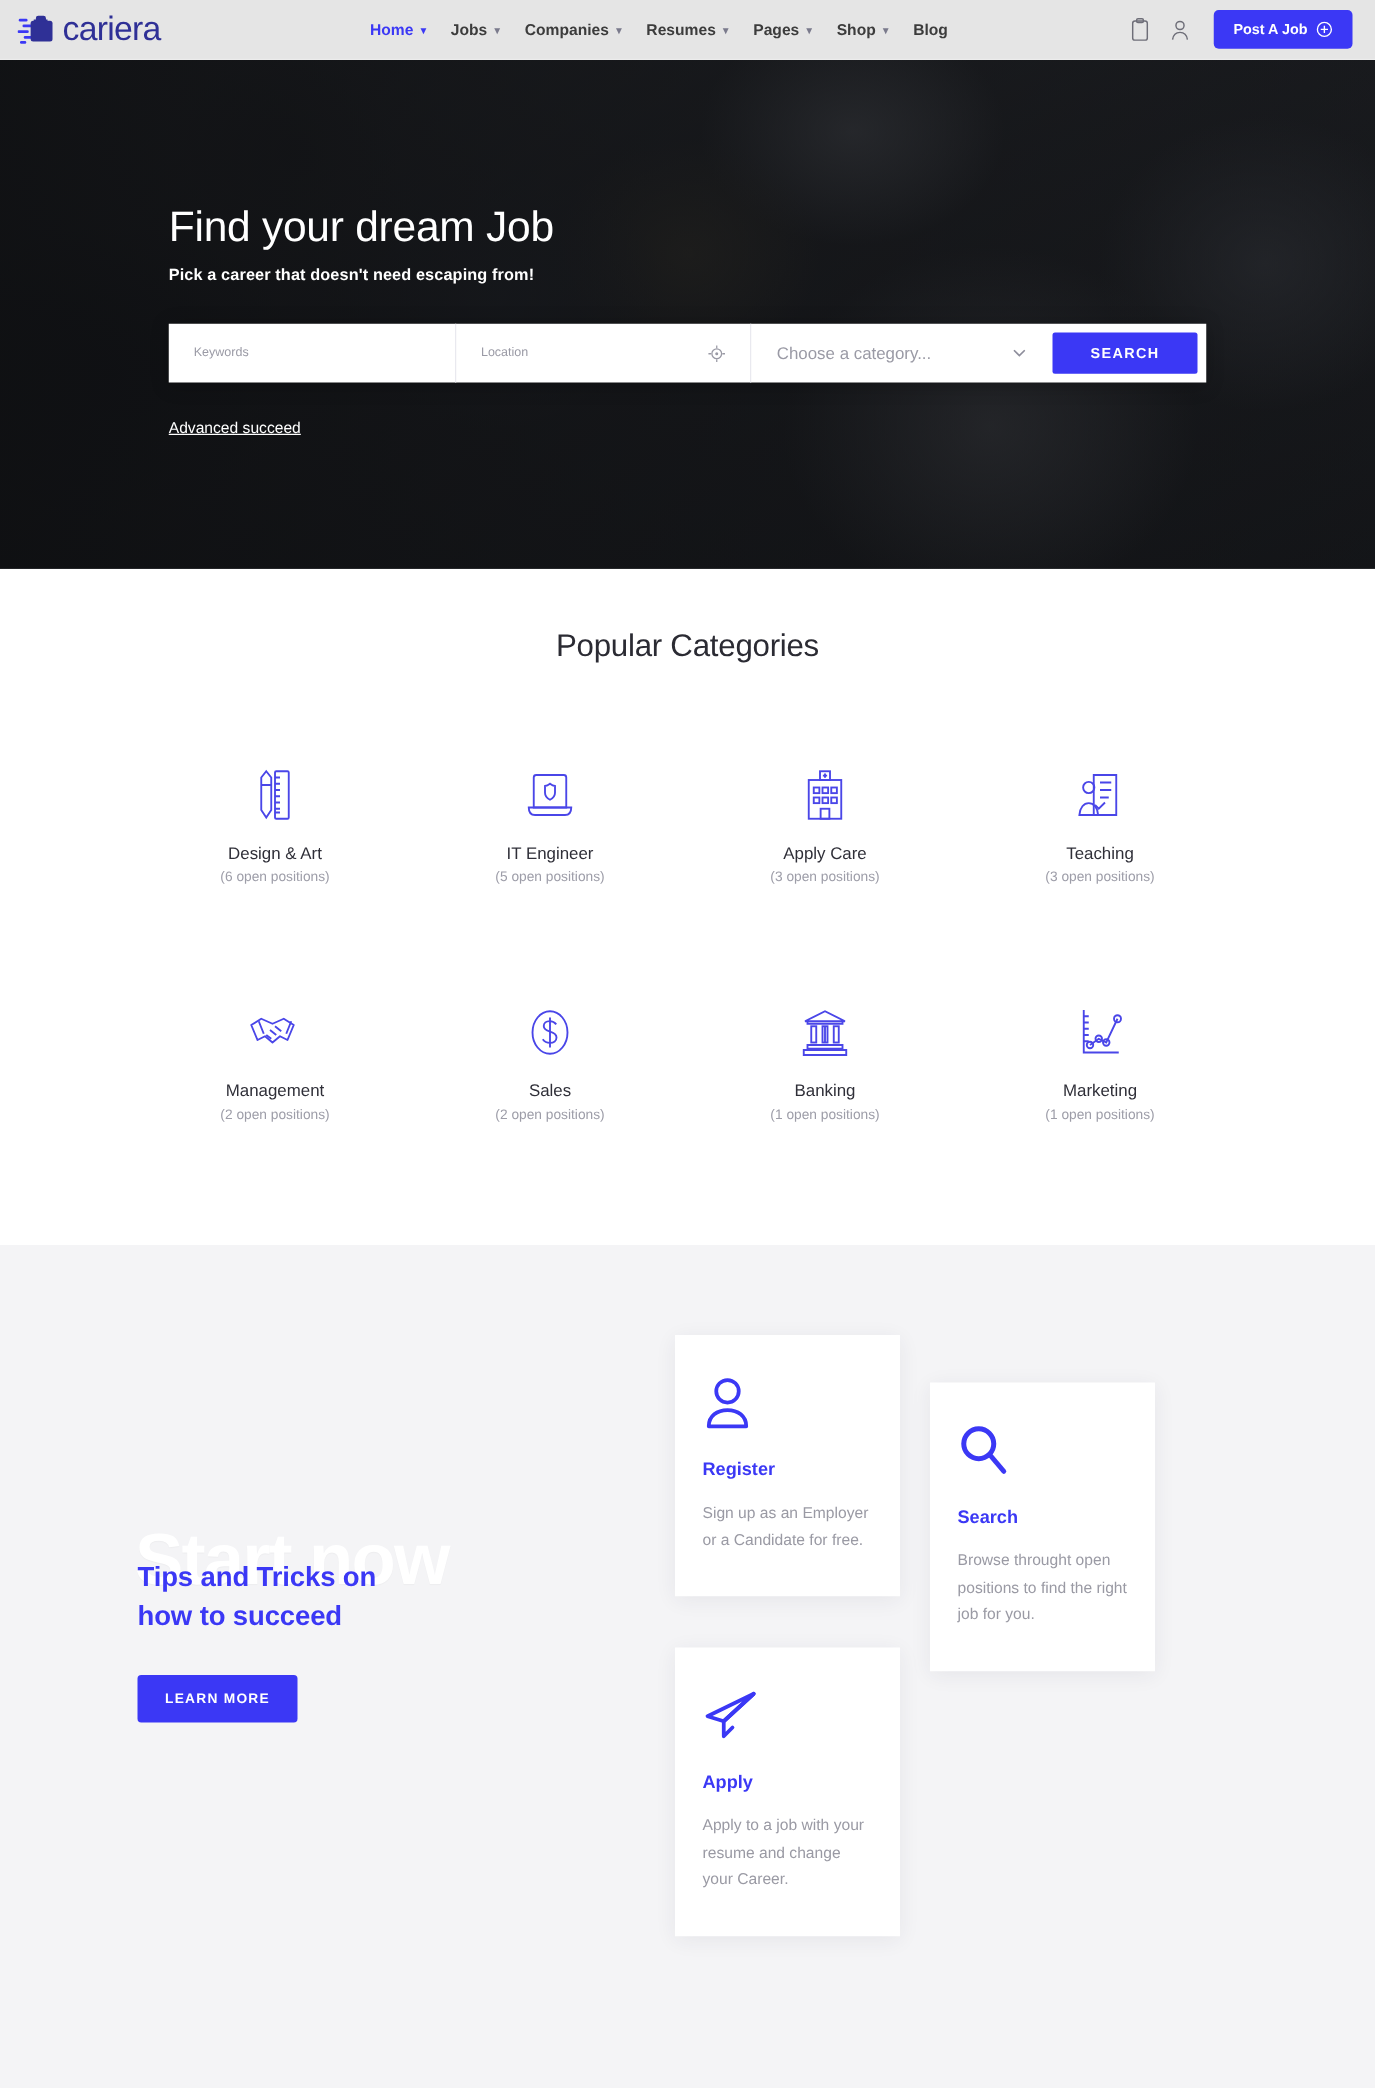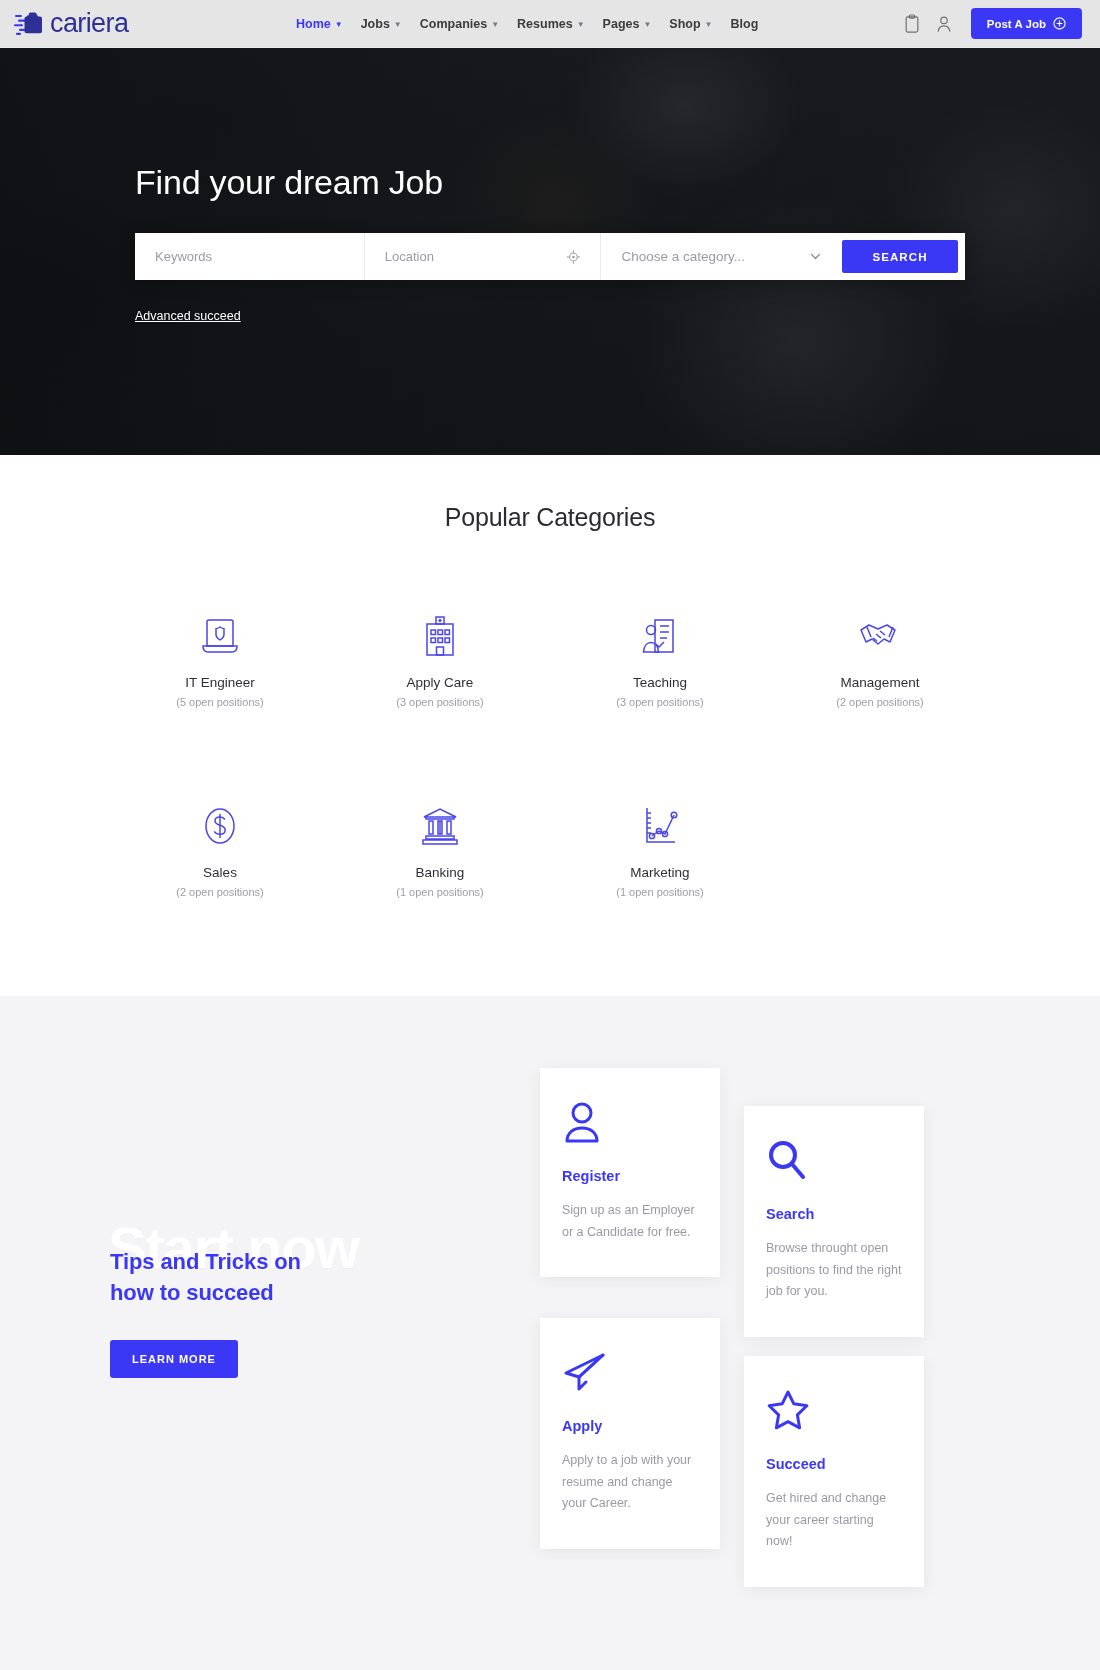--- a/index.html
+++ b/index.html
@@ -132,21 +132,21 @@
     align-items: center;
     padding: 0 20px;
     font-size: 13.5px;
     color: #9a9aa5;
   }
   .sf.keywords { width: 232px; }
   .sf.location { width: 240px; border-left: 1px solid #e9e9ef; justify-content: space-between; }
   .sf.category { width: 245px; border-left: 1px solid #e9e9ef; justify-content: space-between; }
   .sf input {
     border: none; outline: none; font-family: inherit;
-    font-size: 13px; color: #33333d; width: 100%; background: transparent;
+    font-size: 10px; color: #33333d; width: 100%; background: transparent;
   }
   .sf input::placeholder { color: #9a9aa5; }
   .btn-search {
     background: #3b38f5;
     color: #fff;
     border: none;
     font-family: inherit;
     font-size: 11.5px;
     font-weight: 700;
     letter-spacing: 1.1px;
@@ -325,20 +325,21 @@
     </button>
   </div>
 </div>
 
 <section class="hero">
   <div class="hero-photo"></div>
   <div class="hero-dim"></div>
 
   <div class="hero-inner">
     <h1 class="hero-title">Find your dream Job</h1>
+    <p class="hero-sub">Pick a career that doesn't need escaping from!</p>
 
     <div class="searchbar">
       <div class="sf keywords">
         <input type="text" placeholder="Keywords" style="">
       </div>
 
       <div class="sf location">
         <input type="text" placeholder="Location" style="">
         <svg width="16" height="16" viewBox="0 0 16 16">
           <circle cx="8" cy="8" r="4.2" fill="none" stroke="#9a9aa5" stroke-width="1.1"></circle>
@@ -359,20 +360,34 @@
 
     <a class="advanced">Advanced succeed</a>
   </div>
 </section>
 
 <section class="cats">
   <h2 class="sec-title">Popular Categories</h2>
 
   <div class="cat-grid">
 
+    <div class="cat">
+      <div class="cat-icon">
+        <svg width="40" height="44" viewBox="0 0 40 44">
+          <g fill="none" stroke="#4a46e8" stroke-width="1.5">
+            <rect x="20" y="3" width="11" height="38" rx="1"></rect>
+            <path d="M20 8h4M20 13h4M20 18h4M20 23h4M20 28h4M20 33h4M20 36h4"></path>
+            <path d="M13 3l4 5v26l-4 6-4-6V8z"></path>
+            <path d="M9 14h8"></path>
+          </g>
+        </svg>
+      </div>
+      <div class="cat-name">Design &amp; Art</div>
+      <div class="cat-count">(6 open positions)</div>
+    </div>
 
     <div class="cat">
       <div class="cat-icon">
         <svg width="46" height="44" viewBox="0 0 46 44">
           <g fill="none" stroke="#4a46e8" stroke-width="1.5">
             <path d="M10 8a2 2 0 012-2h22a2 2 0 012 2v24H10z"></path>
             <path d="M6 32h34c0 4-2 6-5 6H11c-3 0-5-2-5-6z"></path>
             <path d="M23 13c2.2 1.6 4 1.8 4 1.8v5.4c0 3-2.4 4.8-4 5.6-1.6-.8-4-2.6-4-5.6v-5.4s1.8-.2 4-1.8z"></path>
           </g>
         </svg>
@@ -531,25 +546,16 @@
             <g fill="none" stroke="#3b38f5" stroke-width="3" stroke-linejoin="round" stroke-linecap="round">
               <path d="M41 5L4 23l13 4z"></path>
               <path d="M41 5L17 27v12l7-7"></path>
             </g>
           </svg>
         </div>
         <div class="card-title">Apply</div>
         <div class="card-desc">Apply to a job with your resume and change your Career.</div>
       </div>
 
-      <div class="card c4">
-        <div class="card-icon">
-          <svg width="44" height="44" viewBox="0 0 44 44">
-            <path d="M22 4l5.8 11.8 13 1.9-9.4 9.2 2.2 12.9L22 33.7 10.4 39.8l2.2-12.9L3.2 17.7l13-1.9z" fill="none" stroke="#3b38f5" stroke-width="3" stroke-linejoin="round"></path>
-          </svg>
-        </div>
-        <div class="card-title">Succeed</div>
-        <div class="card-desc">Get hired and change your career starting now!</div>
-      </div>
 
     </div>
   </div>
 </section>
 
 </body></html>

